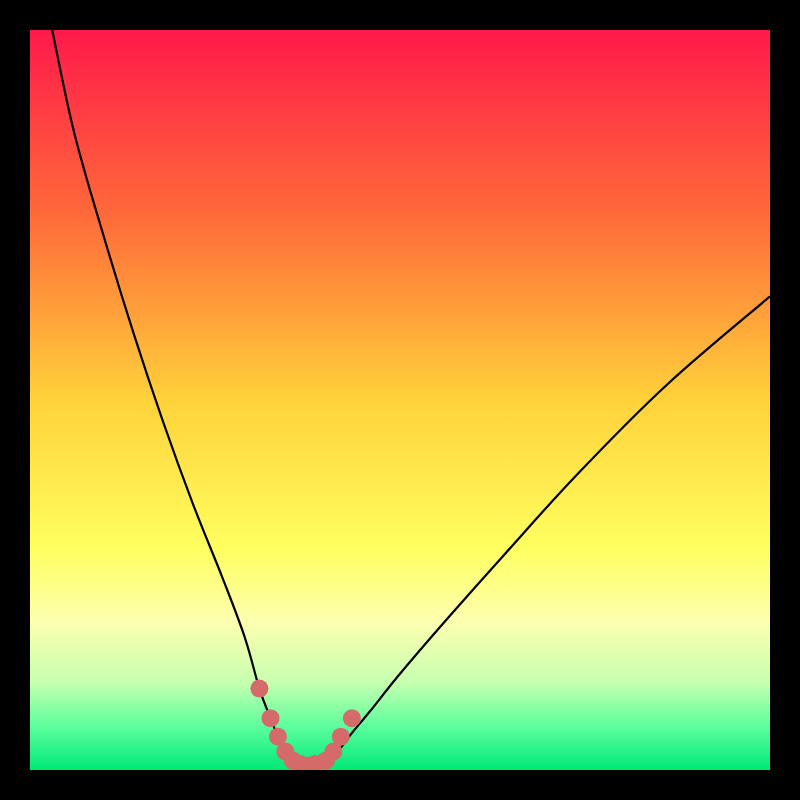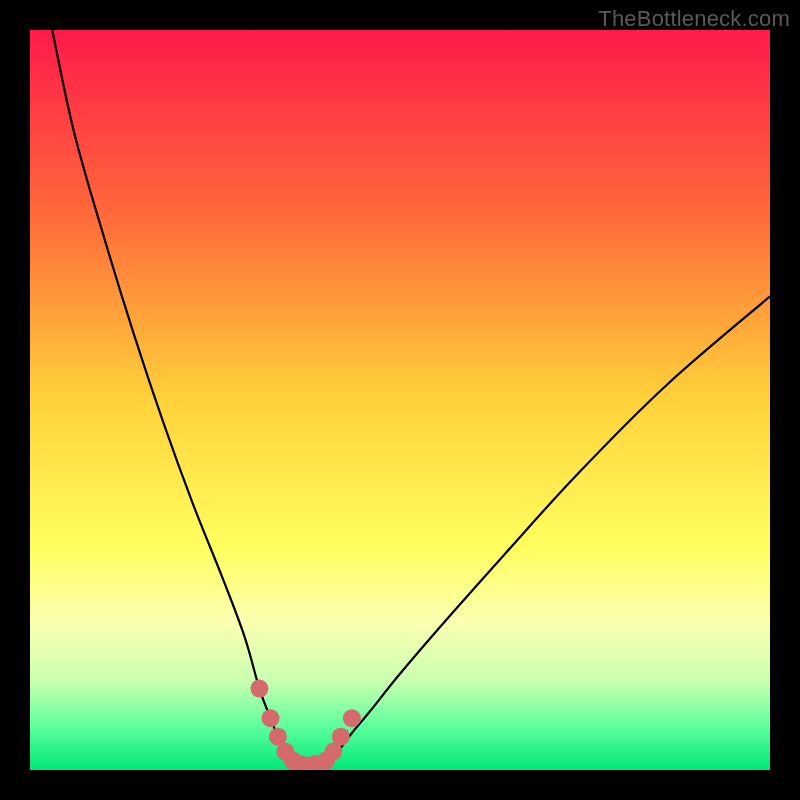--- a/index.html
+++ b/index.html
@@ -35,21 +35,20 @@
     letter-spacing: 0.2px;
     z-index: 20;
     user-select: none;
   }
   svg { display: block; }
 </style>
 </head>
 <body>
 
 <div class="stage">
-  <div class="watermark">TheBottleneck.com</div>
   <div class="plot">
     <svg id="chart-svg" width="740" height="740" viewBox="0 0 740 740">
       <defs>
         <linearGradient id="bg-grad" x1="0" y1="0" x2="0" y2="1">
             <stop offset="0%" stop-color="#ff1a4b"></stop>
             <stop offset="25%" stop-color="#ff6a3a"></stop>
             <stop offset="50%" stop-color="#ffd23a"></stop>
             <stop offset="70%" stop-color="#ffff60"></stop>
             <stop offset="80%" stop-color="#fcffb0"></stop>
             <stop offset="88%" stop-color="#c9ffb0"></stop>

